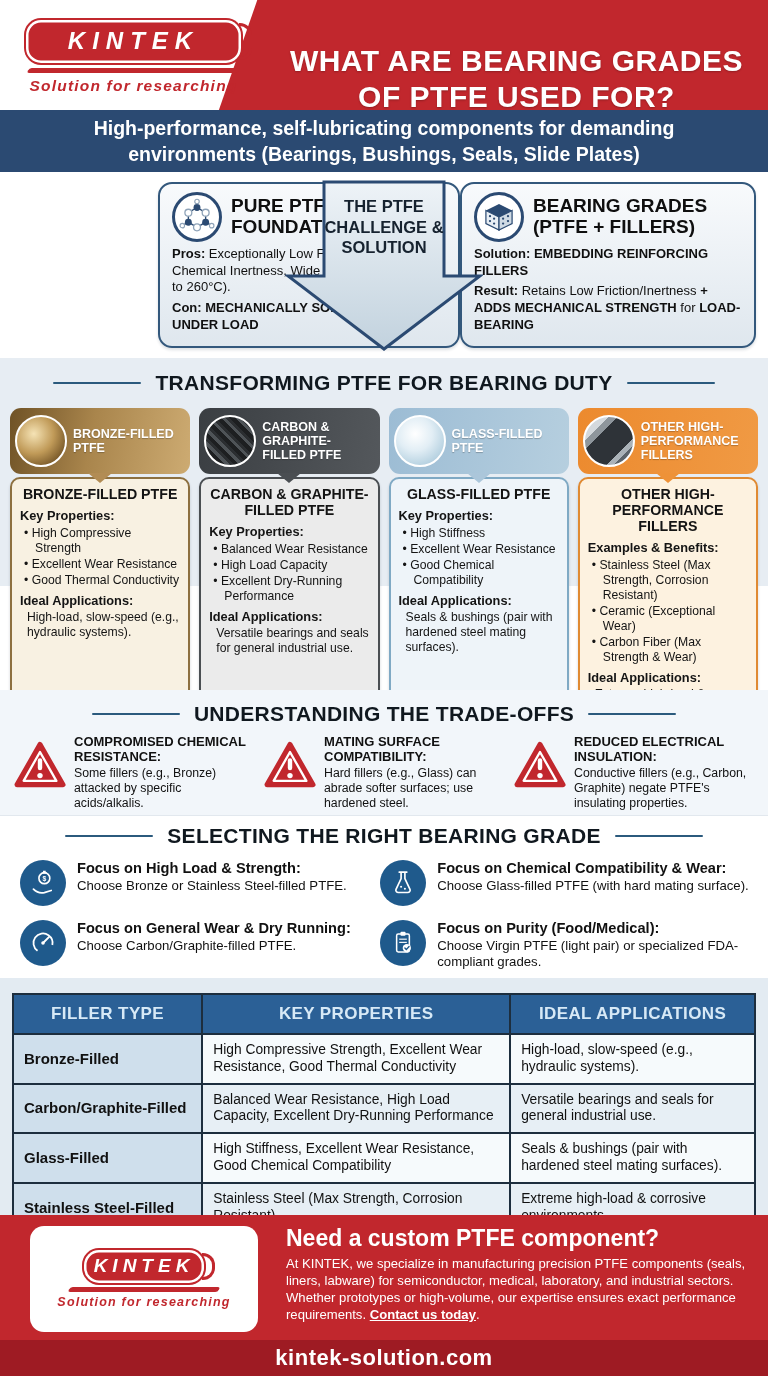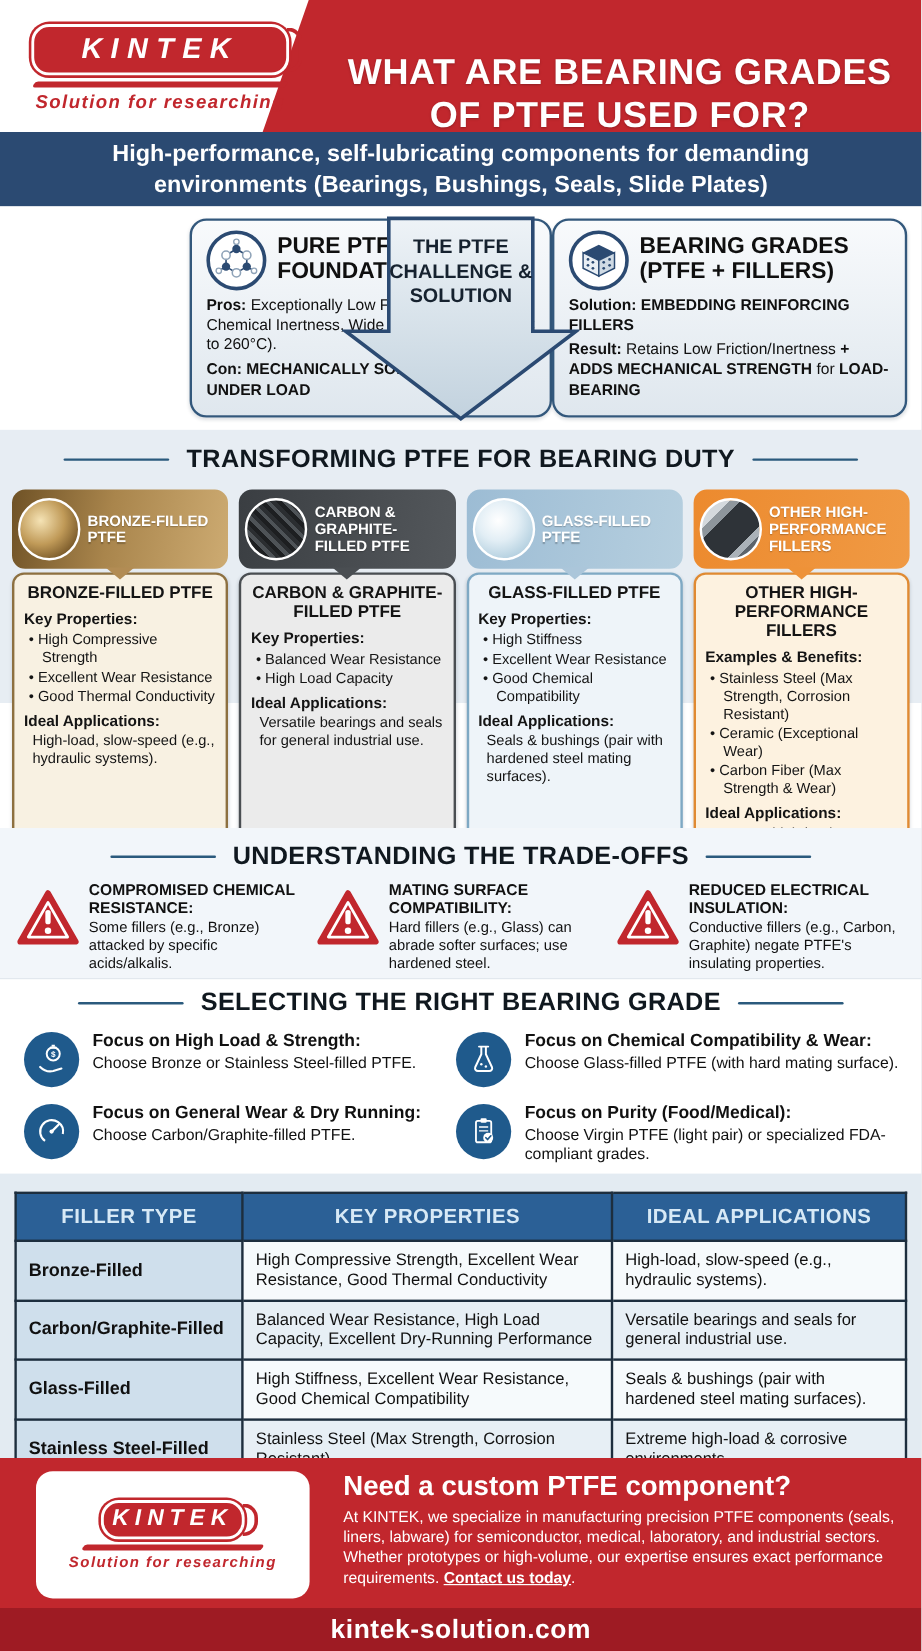--- a/index.html
+++ b/index.html
@@ -270,20 +270,21 @@
         <div class="card-head">
           <div class="circ"></div>
           <div>CARBON &amp; GRAPHITE-FILLED PTFE</div>
         </div>
         <div class="card-body">
           <div class="cb-title">CARBON &amp; GRAPHITE-FILLED PTFE</div>
           <div class="cb-label">Key Properties:</div>
           <ul>
             <li>Balanced Wear Resistance</li>
             <li>High Load Capacity</li>
+            <li>Excellent Dry-Running Performance</li>
           </ul>
           <div class="cb-label">Ideal Applications:</div>
           <div class="cb-apps">Versatile bearings and seals for general industrial use.</div>
         </div>
       </div>
 
       <div class="card glass">
         <div class="card-head">
           <div class="circ"></div>
           <div>GLASS-FILLED PTFE</div>

